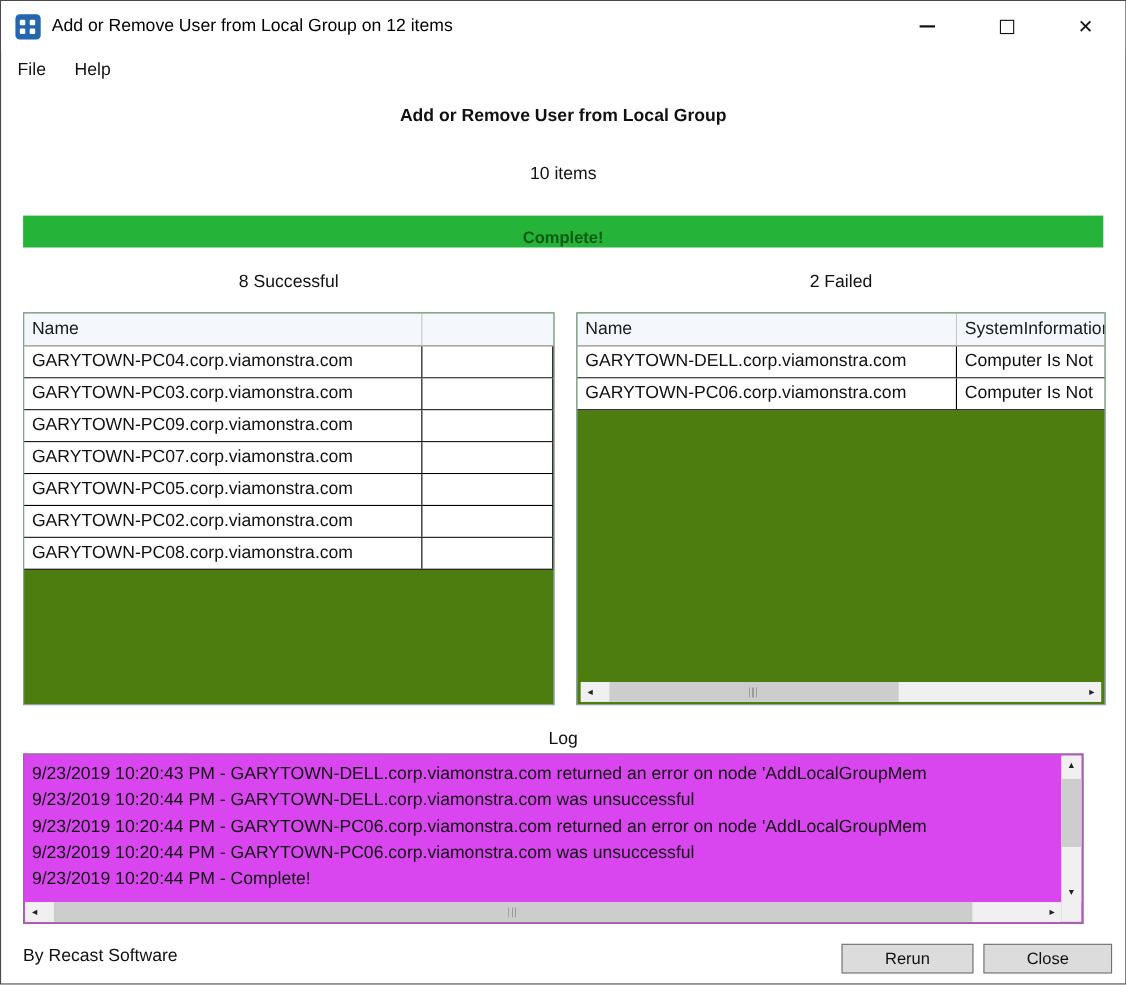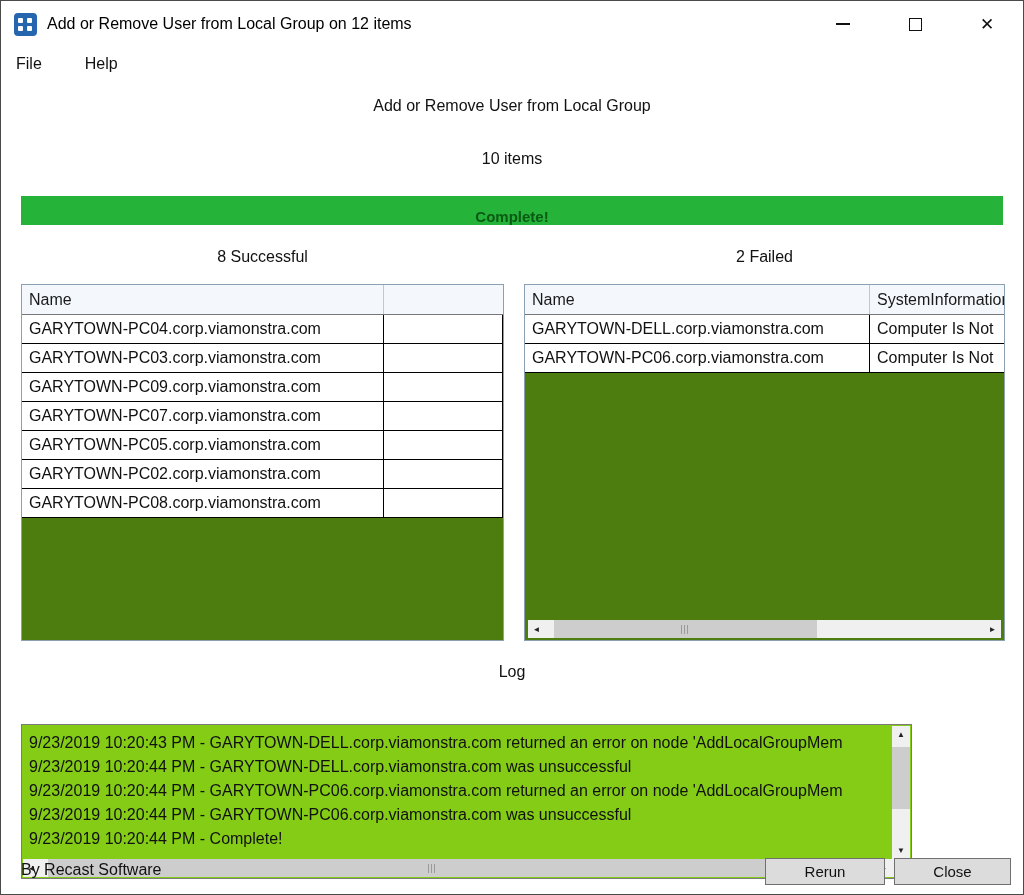--- a/index.html
+++ b/index.html
@@ -12,24 +12,24 @@
   .app-icon::before { content:""; position:absolute; left:4px; top:5px; width:5px; height:5px; border-radius:1px; background:#fff;
                       box-shadow:9px 0 0 #fff, 0 8px 0 #fff, 9px 8px 0 #fff; }
   .title { margin-left:10px; font-size:16px; color:#000; white-space:nowrap; }
   .win-controls { margin-left:auto; display:flex; height:100%; }
   .win-btn { width:72px; height:100%; display:flex; align-items:center; justify-content:center; color:#111; }
   .glyph-min { width:14px; border-top:2px solid #111; }
   .glyph-max { width:13px; height:13px; border:1.5px solid #111; }
   .glyph-close { font-size:17px; line-height:1; }
 
   
-  .menubar { position:absolute; top:46px; left:0; right:0; height:34px; display:flex; align-items:center; padding-left:2px;gap:17px; }
+  .menubar { position:absolute; top:46px; left:0; right:0; height:34px; display:flex; align-items:center; padding-left:2px; }
   .menu-item { padding:0 13px; font-size:16px; color:#111; }
 
-  .heading { position:absolute; top:96px; left:0; width:100%; text-align:center; font-size:16px; color:#111; }
+  .heading { position:absolute; top:96px; left:0; width:100%; text-align:center; font-size:16px; color:#111;font-weight:bold; }
   .items-count { position:absolute; top:149px; left:0; width:100%; text-align:center; font-size:16px; color:#111; }
 
   .progress-bar { position:absolute; left:20px; right:20px; top:195px; height:29px; background:#25B339;
                   display:flex; align-items:center; justify-content:center; }
   .progress-bar span { font-weight:bold; font-size:15px; color:#0A5A14; }
 
   .col-title { position:absolute; top:247px; font-size:16px; text-align:center; color:#111; }
   .left-title  { left:20px;  width:483px; }
   .right-title { left:523px; width:481px; }
 
@@ -55,21 +55,21 @@
             font-size:8px; color:#222; background:#F0F0F0; flex:0 0 auto; }
   .sb-track { flex:1; position:relative; background:#F0F0F0; }
   .sb-thumb { position:absolute; top:0; height:100%; background:#CDCDCD;
               display:flex; align-items:center; justify-content:center; }
   .grip { width:9px; height:9px; background:repeating-linear-gradient(90deg,#9a9a9a 0 1px,transparent 1px 3px); }
   .right-grid .hscroll { position:absolute; left:3px; right:3px; bottom:2px; }
   .rg-thumb { left:2%; width:60%; }
 
   
   .log-title { position:absolute; top:662px; left:0; width:100%; text-align:center; font-size:16px; color:#111; }
-  .log-box { position:absolute; left:20px; top:723px; width:891px; height:155px; background:#84cc16; border:1px solid #7a7a7a; }
+  .log-box { position:absolute; left:20px; top:684px; width:964px; height:155px; background:#d946ef; border:1px solid #7a7a7a; }
   .log-content { position:absolute; top:0; left:0; right:19px; bottom:19px; overflow:hidden; padding:6px 2px 0 7px; }
   .log-line { font-size:16px; line-height:24px; white-space:nowrap; color:#111; }
   .log-vscroll { position:absolute; top:1px; right:1px; bottom:19px; width:18px; display:flex; flex-direction:column; background:#F0F0F0; }
   .log-vscroll .sb-btn { width:100%; height:17px; }
   .log-vscroll .sb-track { width:100%; }
   .v-thumb { position:absolute; left:0; width:100%; top:4px; height:62px; background:#CDCDCD; }
   .log-hscroll { position:absolute; left:1px; bottom:1px; right:19px; }
   .lg-thumb { left:1%; width:92%; }
   .log-corner { position:absolute; right:1px; bottom:1px; width:18px; height:18px; background:#F0F0F0; }
 

